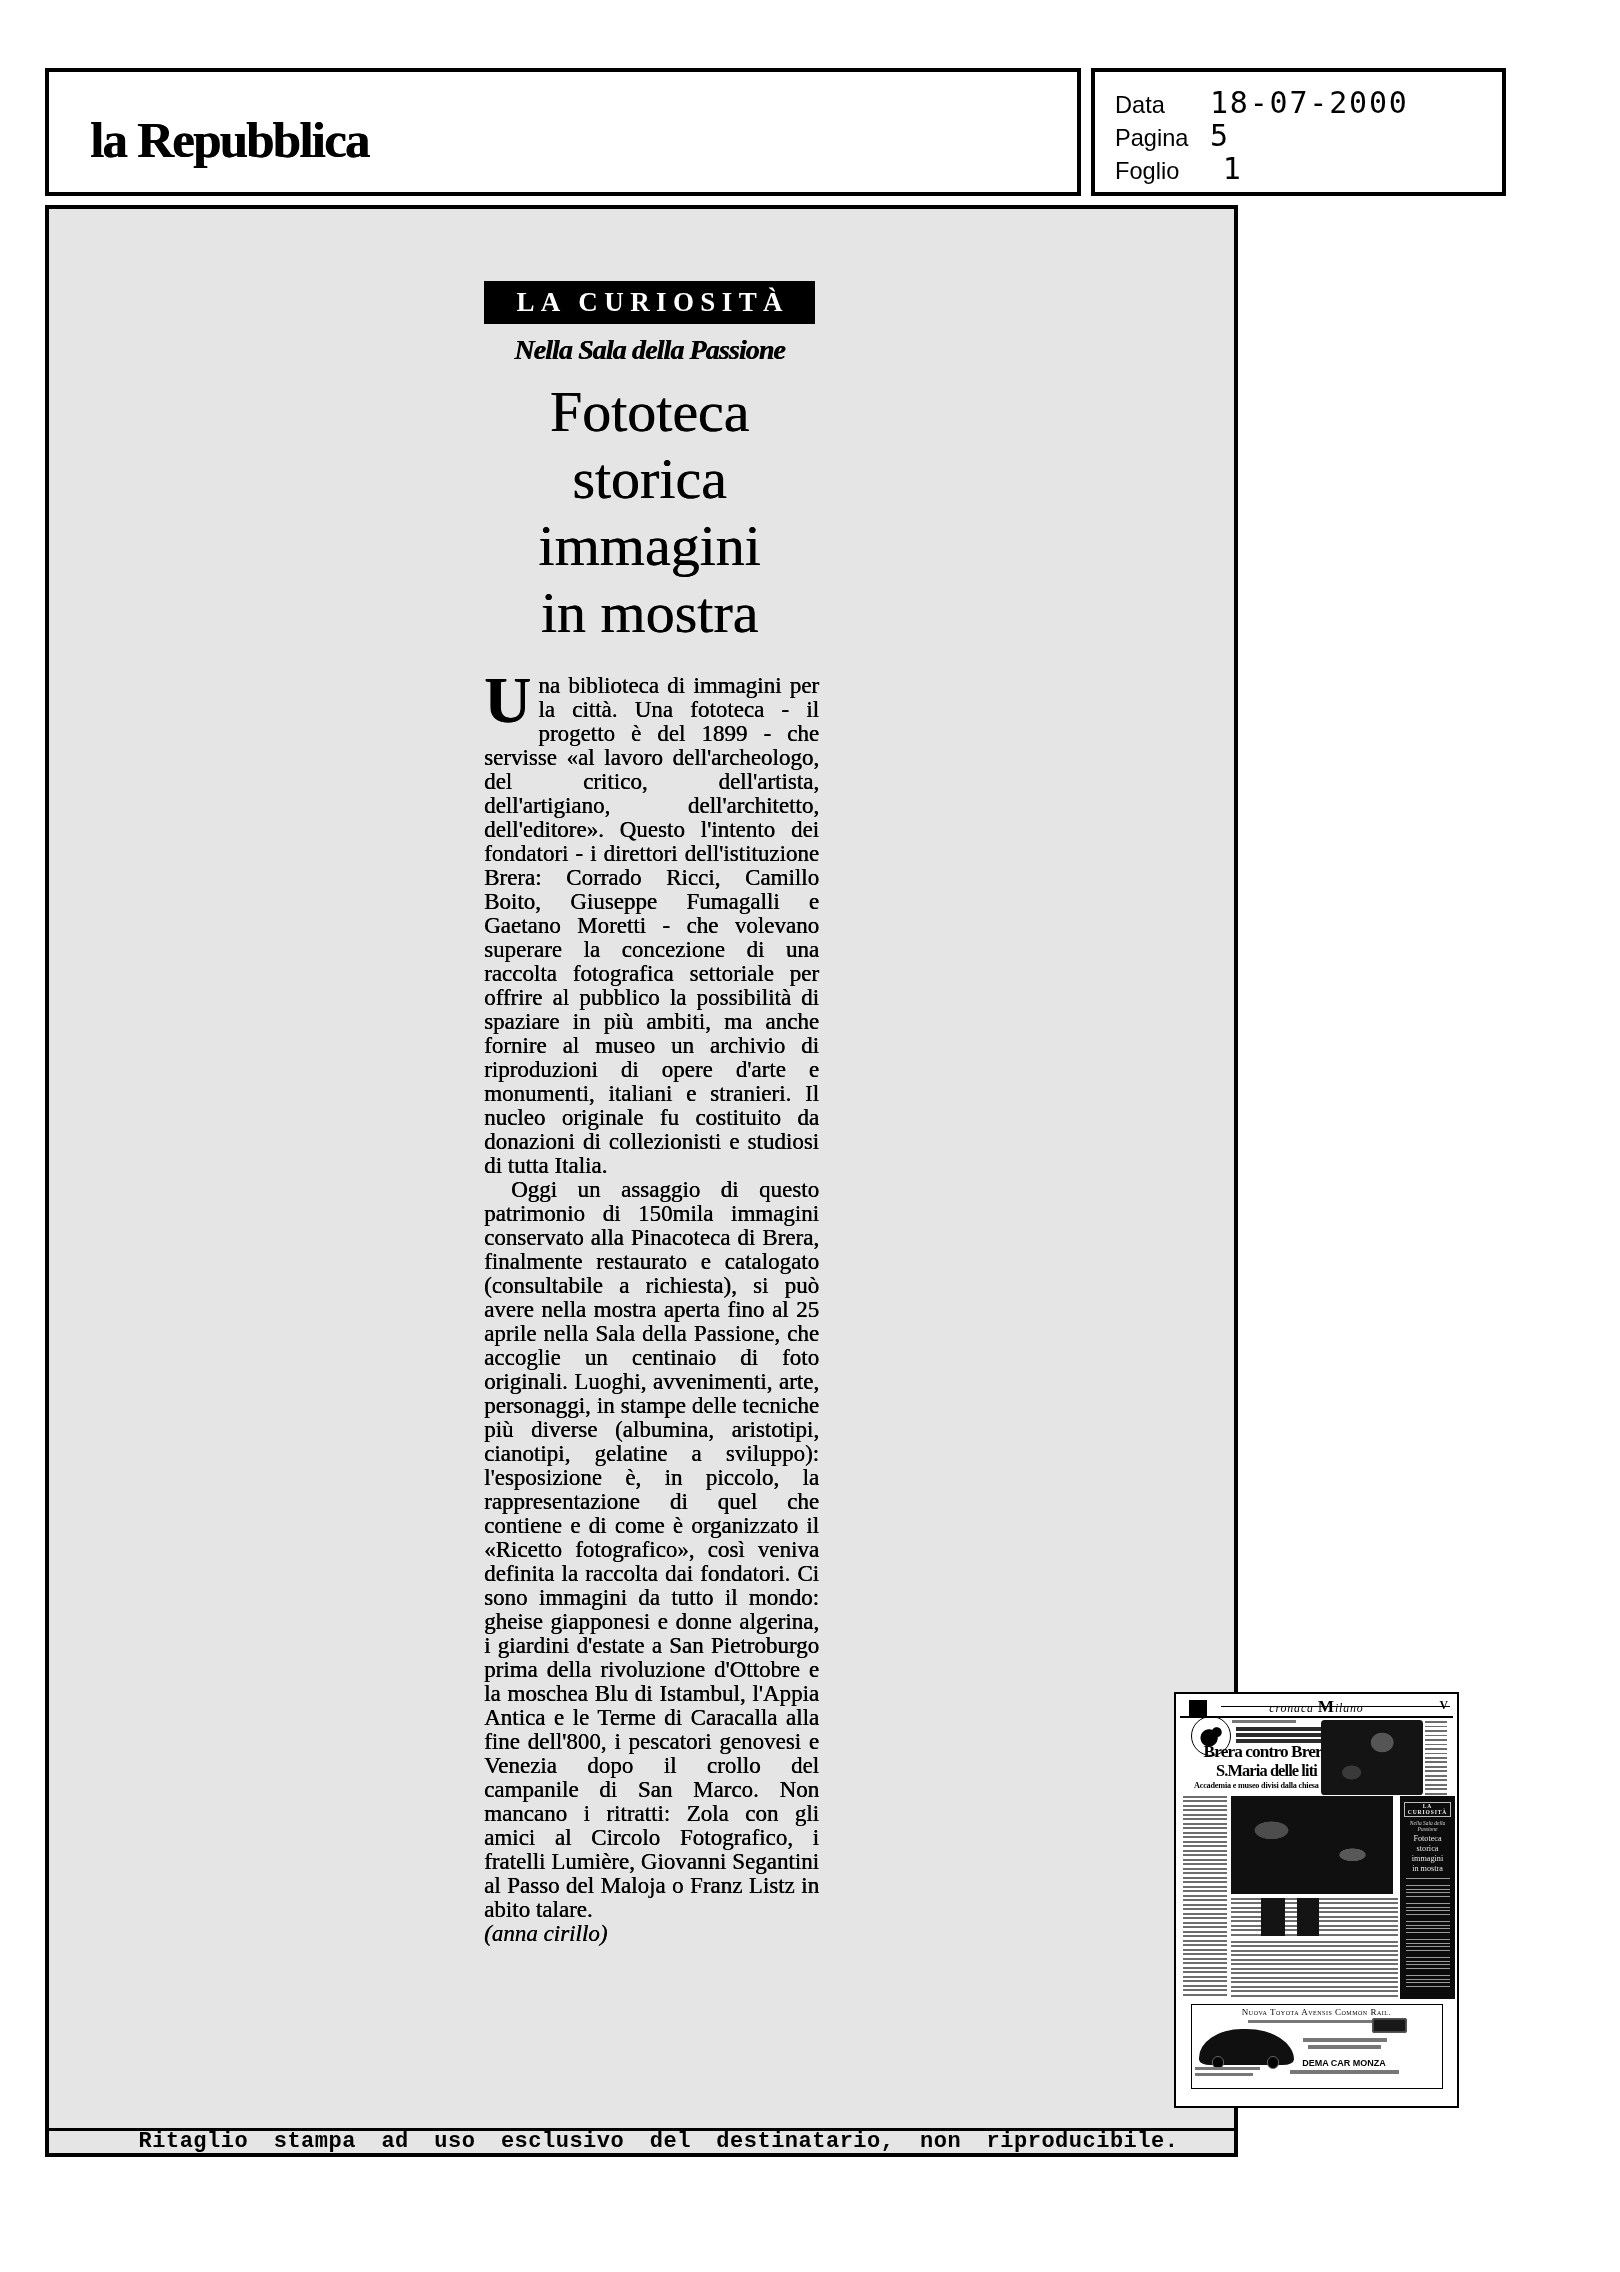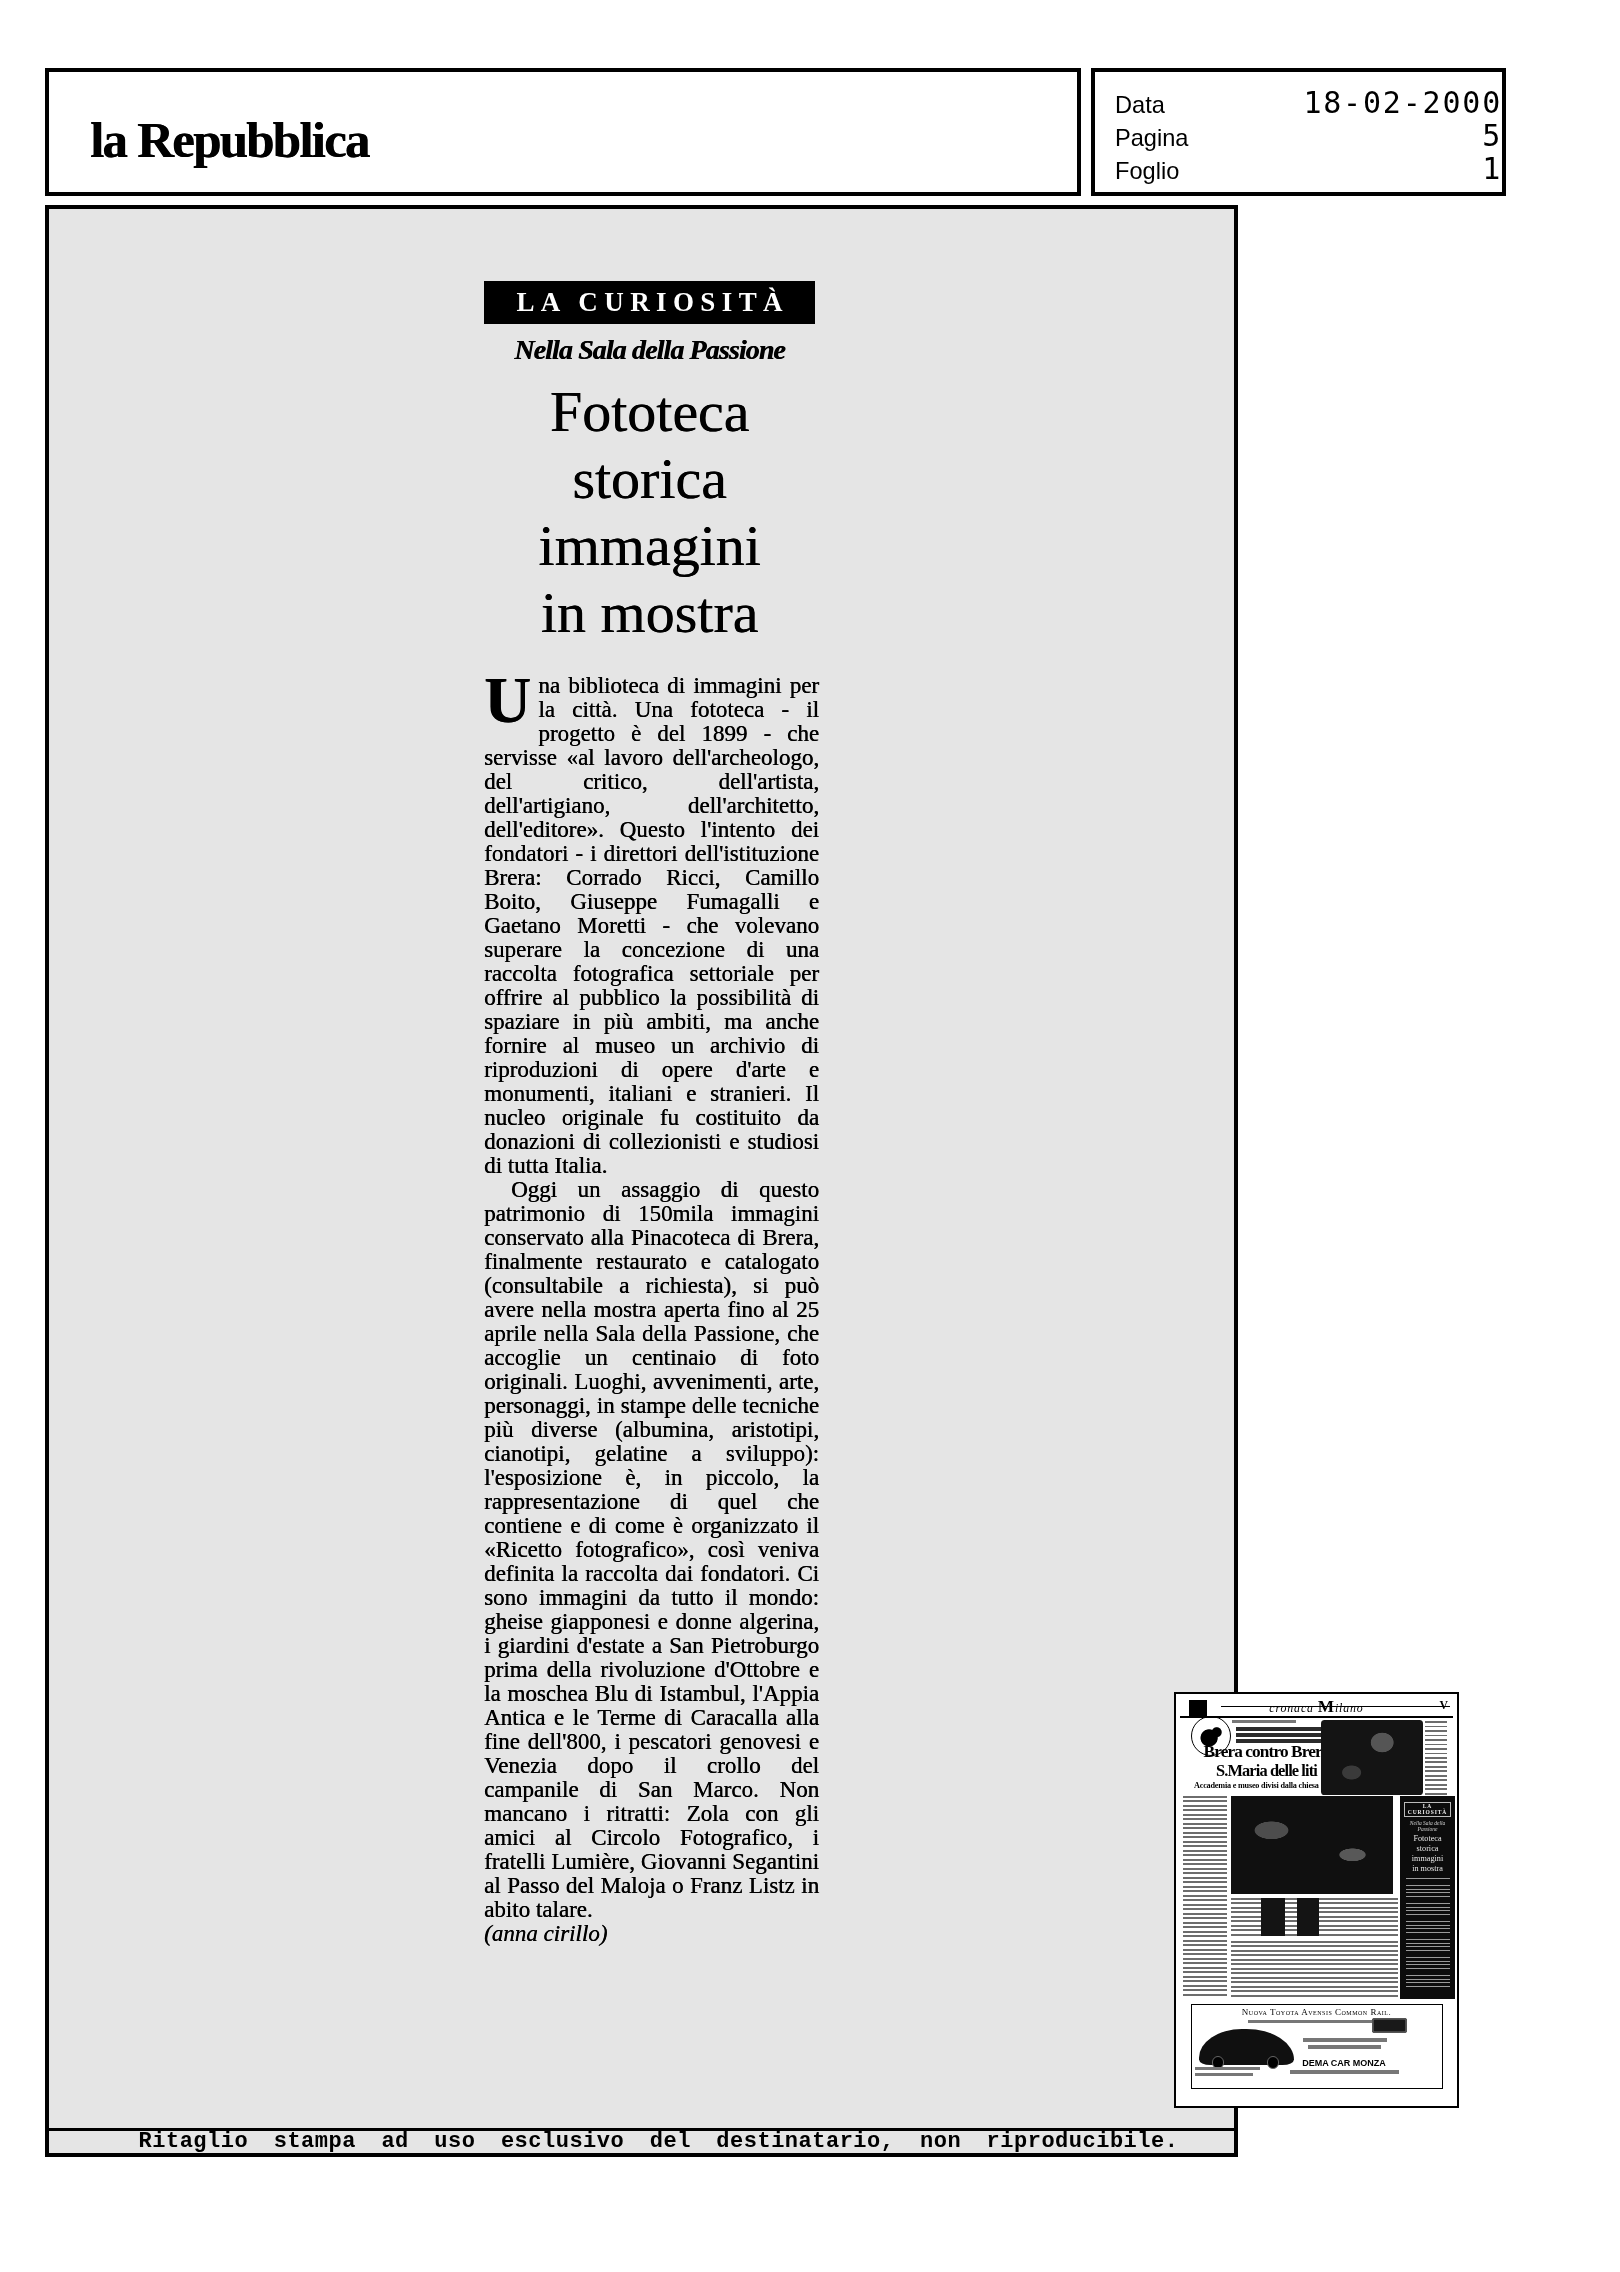--- a/index.html
+++ b/index.html
@@ -18,21 +18,21 @@
     position:absolute; left:41px; top:23.6px;
     font-family:"Liberation Serif", serif; font-weight:bold;
     font-size:51px; letter-spacing:-1.8px;
     text-shadow:0.5px 0 0 #000;
     margin-top:15px;
   }
   .meta-box {
     position:absolute; left:1091px; top:68px; width:415px; height:128px;
     border:4.5px solid #000; background:#fff; padding:12.7px 0 0 20px;
   }
-  .meta-row { display:flex; align-items:baseline; height:33px;justify-content:space-between; }
+  .meta-row { display:flex; align-items:baseline; height:33px; }
   .meta-label {
     font-family:"Liberation Sans", sans-serif; font-size:23.6px; width:95px;
   }
   .meta-value {
     font-family:"DejaVu Sans Mono", monospace; font-size:30px; letter-spacing:1.8px;
   }
   
   .main-box {
     position:absolute; left:45px; top:205px; width:1193px; height:1952px;
     border:4.5px solid #000; background:#e5e5e5;
@@ -180,21 +180,21 @@
 
 <div class="page">
 
   <div class="logo-box">
     <div class="logo">la Repubblica</div>
   </div>
 
   <div class="meta-box">
     <div class="meta-row">
       <span class="meta-label">Data</span>
-      <span class="meta-value">18-02-2000</span>
+      <span class="meta-value">18-07-2000</span>
     </div>
     <div class="meta-row">
       <span class="meta-label">Pagina</span>
       <span class="meta-value">5</span>
     </div>
     <div class="meta-row">
       <span class="meta-label">Foglio</span>
       <span class="meta-value" style="padding-left:12.7px;">1</span>
     </div>
   </div>

